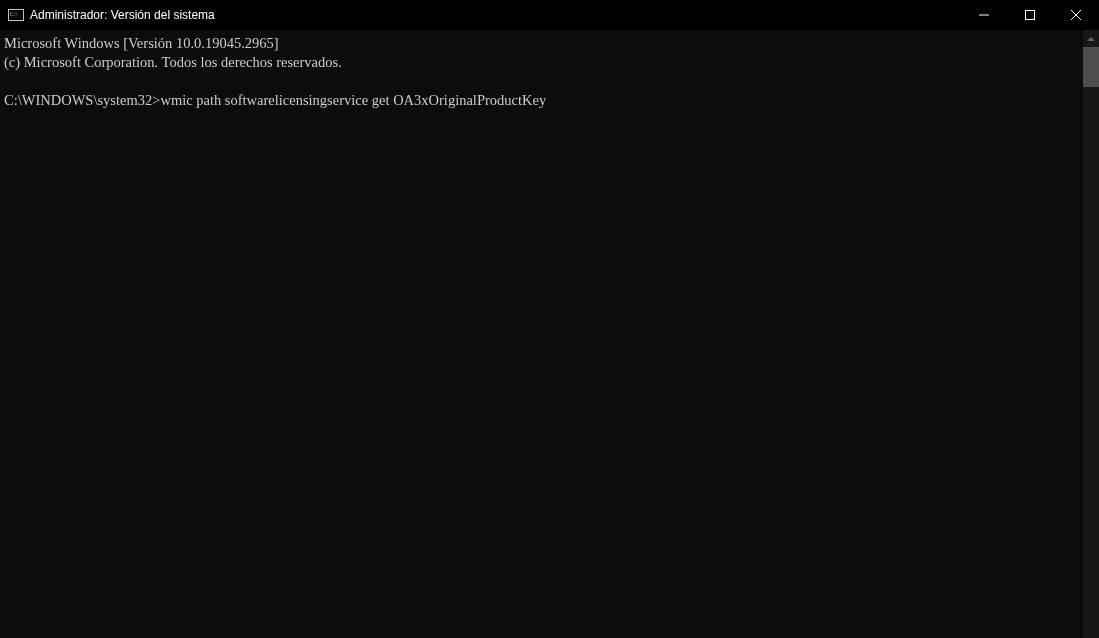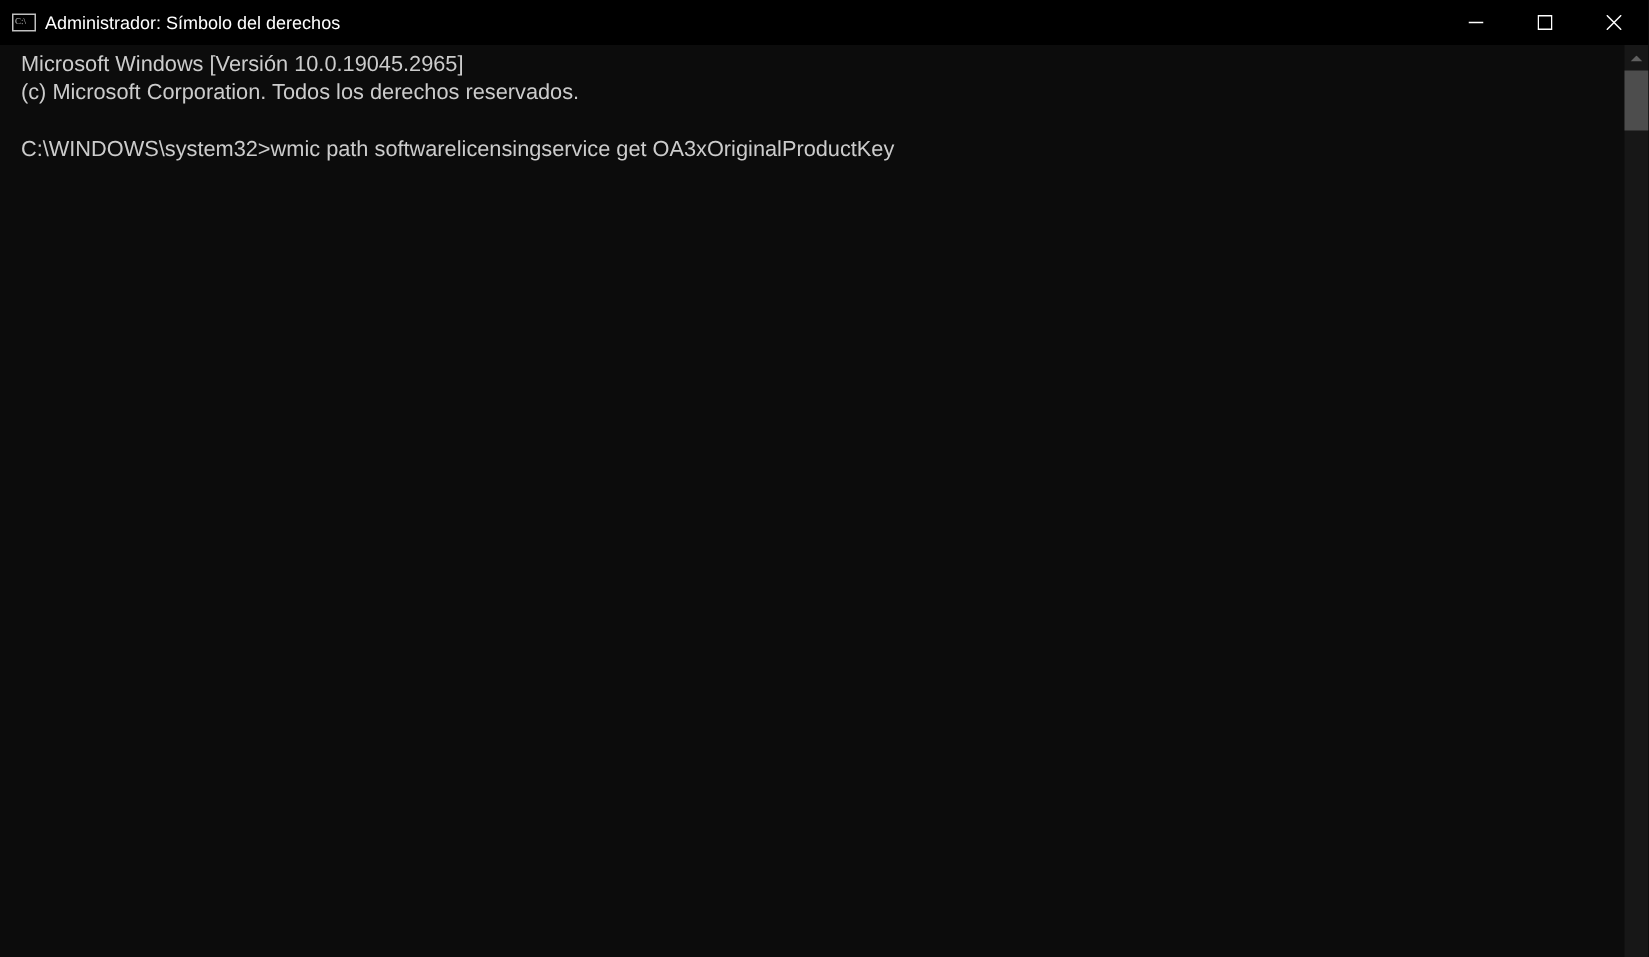--- a/index.html
+++ b/index.html
@@ -59,26 +59,26 @@
   }
   .win-btn svg { display: block; }
   .content-wrap {
     flex: 1;
     display: flex;
     position: relative;
     background: #0c0c0c;
   }
   .terminal {
     flex: 1;
-    padding: 4px 0 0 14px;
+    padding: 4px 0 0 4px;
     color: #cccccc;
     font-size: 14.5px;
     line-height: 19px;
     white-space: pre;
-    font-family: Liberation Sans, sans-serif;
+    font-family: Liberation Serif, serif;
   }
   .terminal .line { white-space: pre; }
   .scrollbar {
     width: 16px;
     background: #171717;
     position: relative;
   }
   .scroll-arrow {
     position: absolute;
     left: 0;
@@ -105,21 +105,21 @@
 <div class="window">
 
   <div class="titlebar">
     <div class="titlebar-left">
       <span class="titlebar-icon">
         <svg width="16" height="16" viewBox="0 0 16 16">
           <rect x="0.5" y="2.5" width="15" height="11" fill="#000" stroke="#c0c0c0" stroke-width="1"></rect>
           <text x="2" y="9" font-size="6" fill="#c0c0c0" font-family="Consolas">C:\</text>
         </svg>
       </span>
-      <span class="titlebar-title">Administrador: Símbolo del derechos</span>
+      <span class="titlebar-title">Administrador: Versión del sistema</span>
     </div>
     <div class="titlebar-controls">
       <div class="win-btn">
         <svg width="10" height="10" viewBox="0 0 10 10">
             <rect x="0" y="4.5" width="10" height="1" fill="#ffffff"></rect>
           </svg>
       </div>
       <div class="win-btn">
         <svg width="10" height="10" viewBox="0 0 10 10">
             <rect x="0.5" y="0.5" width="9" height="9" fill="none" stroke="#ffffff" stroke-width="1"></rect>

